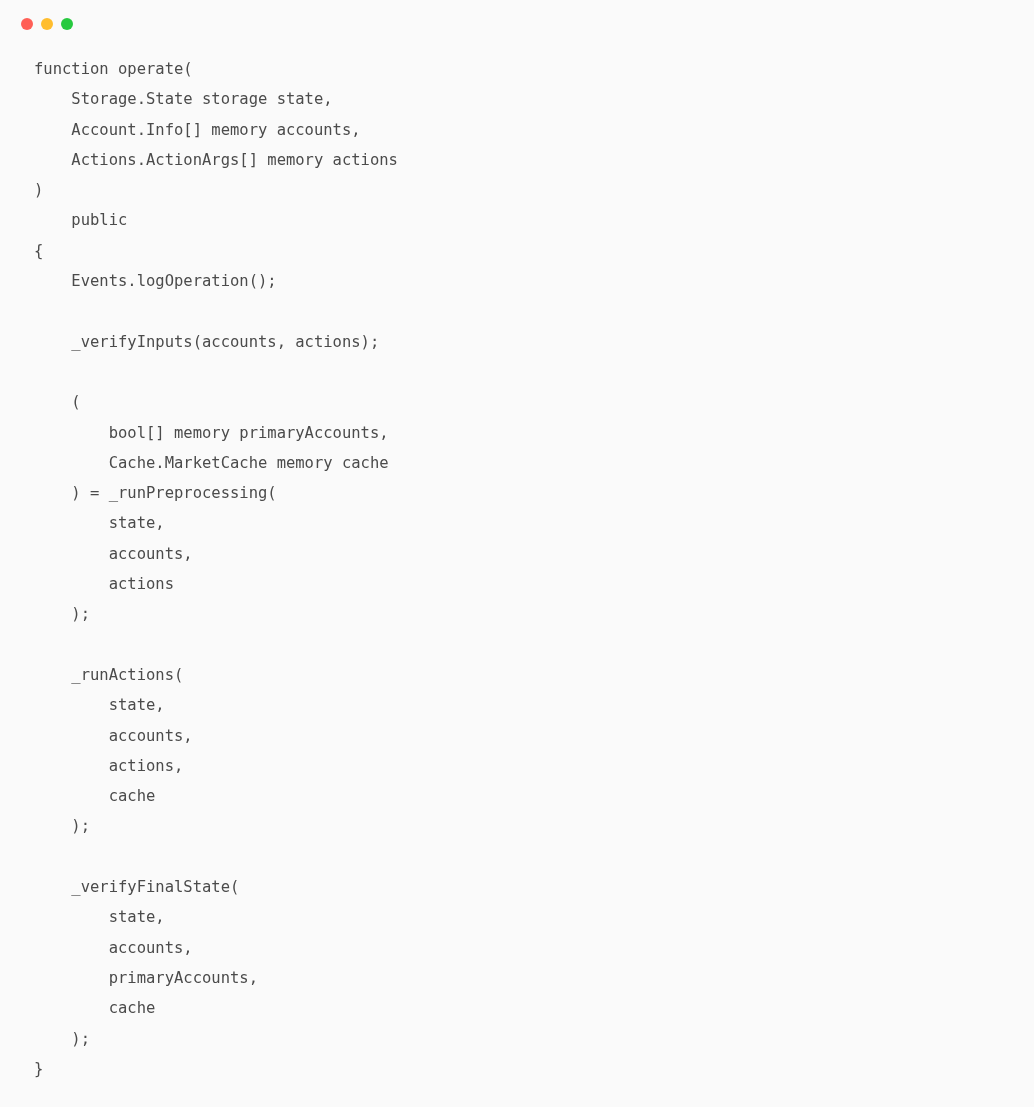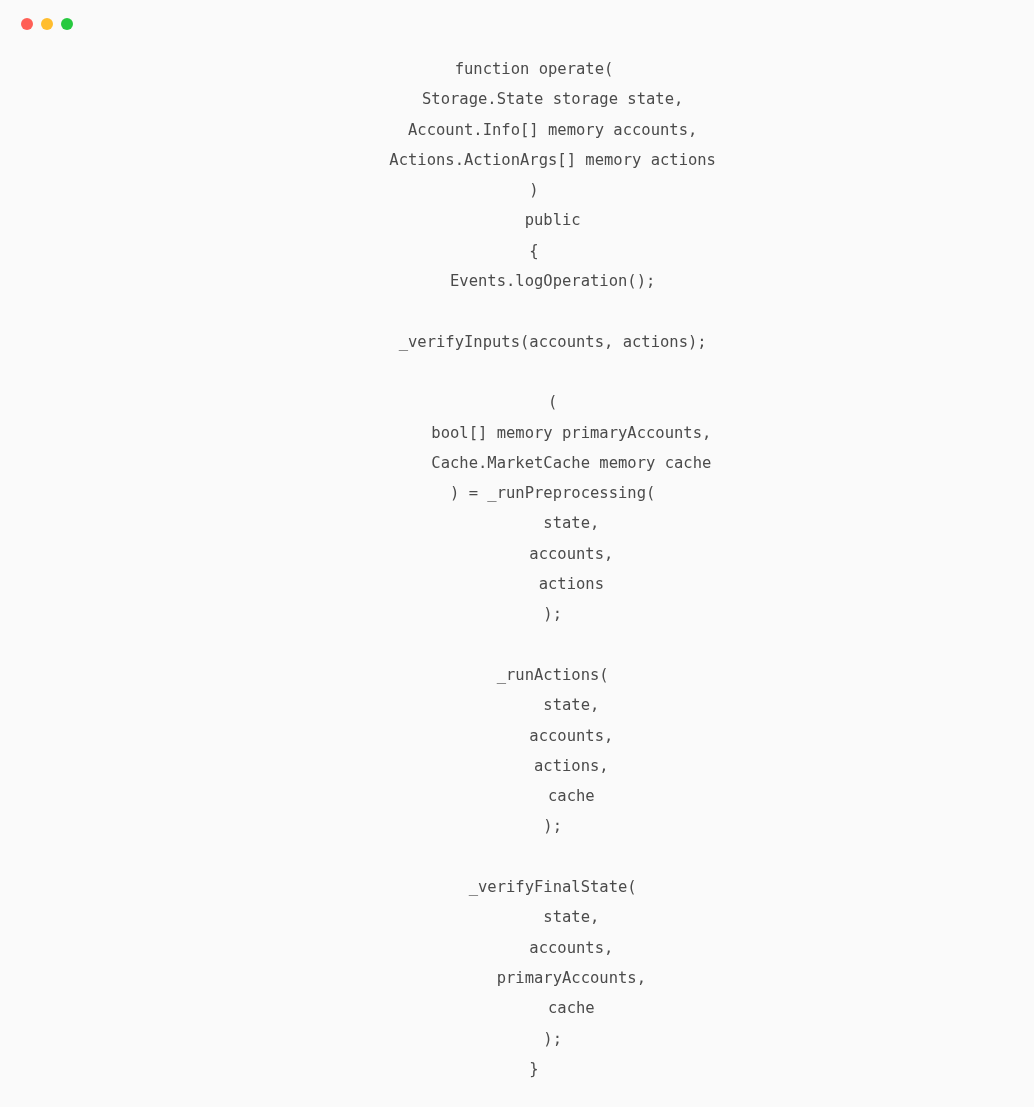--- a/index.html
+++ b/index.html
@@ -1,19 +1,18 @@
 <!DOCTYPE html>
 <html><head>
   <meta charset="utf-8">
   <style>
     * {
       margin: 0;
       padding: 0;
       box-sizing: border-box;
-      text-align: center;
     }
     body {
       background: #fafafa;
       font-family: ui-monospace, "SFMono-Regular", "Menlo", "Monaco", "Consolas", monospace;
       font-size: 15.5px;
       width: 1034px;
       height: 1107px;
       position: relative;
     }
     .window-buttons {

